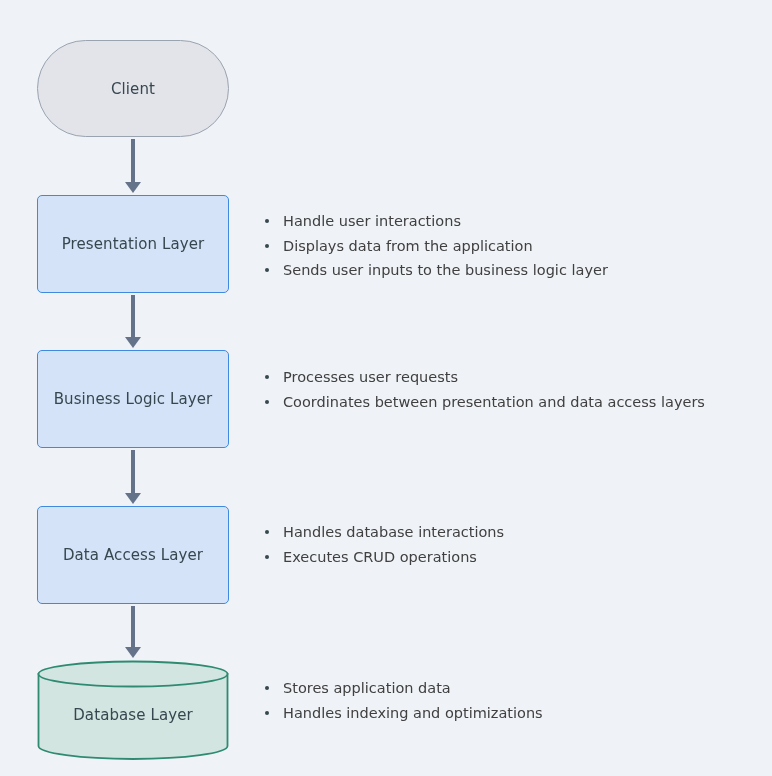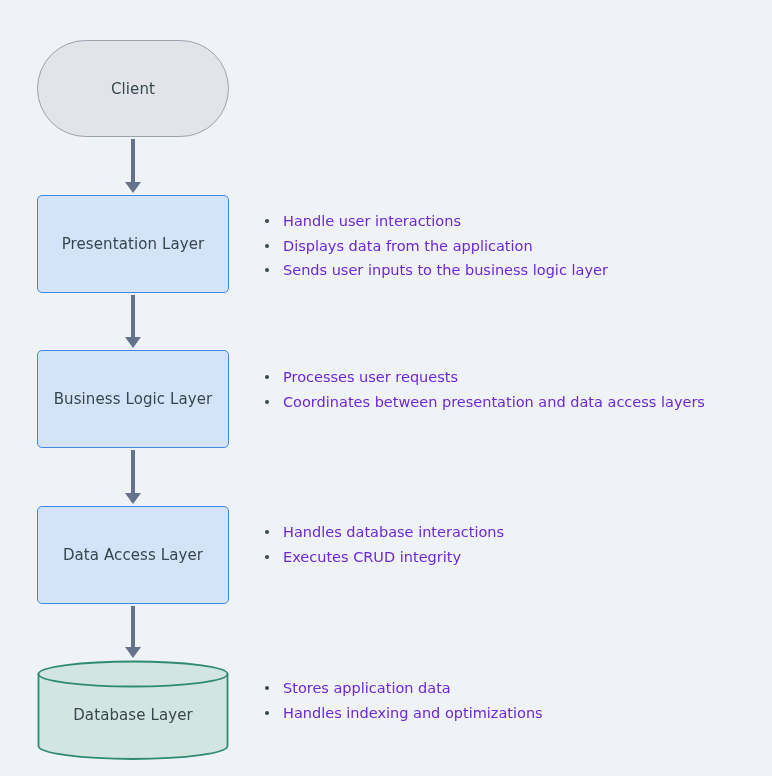--- a/index.html
+++ b/index.html
@@ -114,21 +114,21 @@
   .arrow-4 .shaft { height: 41px; }
   .arrow-4 .head  { top: 41px; }
 
   
   .bullets {
     position: absolute;
     left: 265px;
     margin: 0;
     padding: 0;
     list-style: none;
-    color: #6d28d9;
+    color: #404040;
     font-size: 14.5px;
   }
   .bullets li {
     position: relative;
     padding-left: 18px;
     line-height: 24.5px;
     white-space: nowrap;
   }
   .bullets li .dot {
     position: absolute;
@@ -184,21 +184,21 @@
   <div class="arrow arrow-3">
     <div class="shaft"></div>
     <div class="head"></div>
   </div>
 
   <div class="node node-layer node-access">
     <span>Data Access Layer</span>
   </div>
   <ul class="bullets bullets-access">
     <li><span class="dot"></span><span>Handles database interactions</span></li>
-    <li><span class="dot"></span><span>Executes CRUD integrity</span></li>
+    <li><span class="dot"></span><span>Executes CRUD operations</span></li>
   </ul>
 
   <div class="arrow arrow-4">
     <div class="shaft"></div>
     <div class="head"></div>
   </div>
 
   <div class="node node-db">
     <svg class="cyl-svg" viewBox="0 0 192 100" preserveAspectRatio="none">
       <path d="M1.5,14 L1.5,86 A94.5,13 0 0 0 190.5,86 L190.5,14 Z" fill="#d3e5e0" stroke="#2e8b72" stroke-width="1.8"></path>

